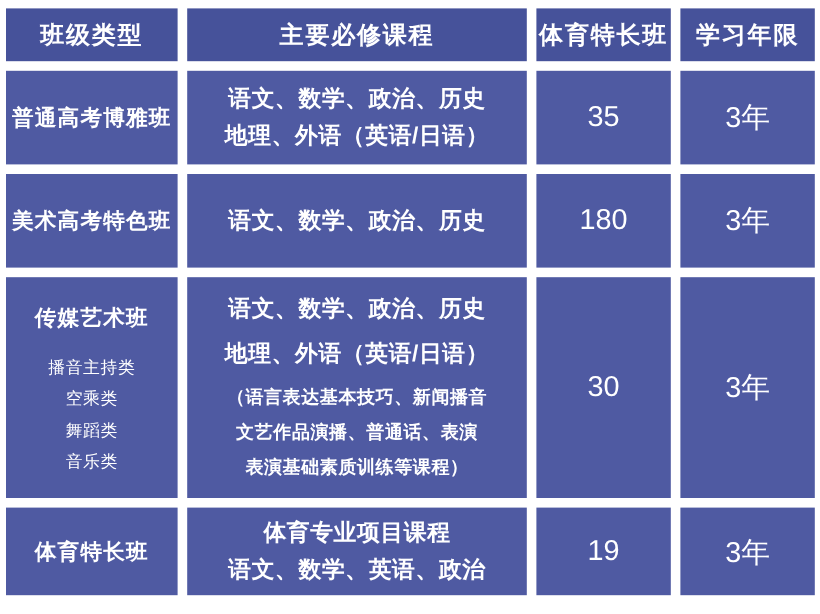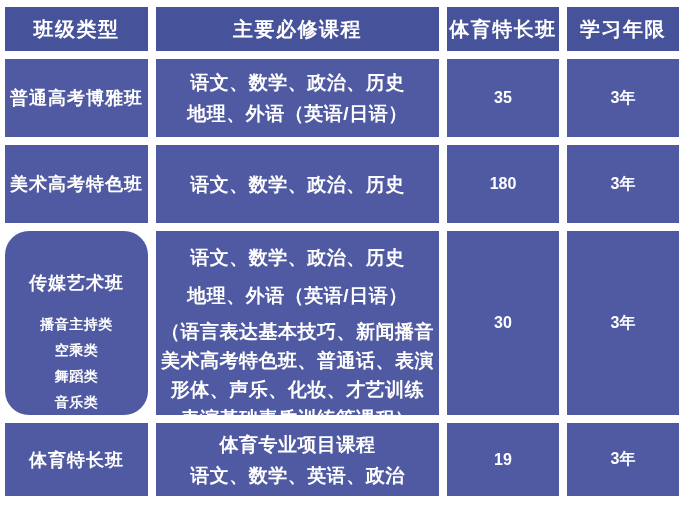--- a/index.html
+++ b/index.html
@@ -37,53 +37,52 @@
     font-weight: bold;
     letter-spacing: 1.5px;
     flex-direction: row;
   }
   .class-type {
     font-size: 18px;
     font-weight: bold;
     letter-spacing: 1px;
   }
   .cell.class-cell-tall {
-    justify-content: flex-end;
+    justify-content: flex-start;
     padding-top: 22px;
-    border-radius: 24px;
   }
   .cell.class-cell-tall .class-type { margin-bottom: 16px; }
   .subtype {
     font-size: 14px;
-    font-weight: bold;
+    font-weight: normal;
     line-height: 26px;
     letter-spacing: 0.5px;
   }
   .course-line {
     font-size: 19px;
     font-weight: bold;
     line-height: 31px;
     letter-spacing: 0.5px;
     text-align: right;
   }
   .cell.courses-tall {
     justify-content: flex-start;
     padding-top: 8px;
   }
   .cell.courses-tall .course-line { line-height: 38px; }
   .extra-line {
-    font-size: 19px;
+    font-size: 15px;
     font-weight: bold;
     line-height: 29px;
     letter-spacing: 0.5px;
   }
   .extra-block { margin-top: 2px; }
   .num, .dur {
-    font-size: 16px;
-    font-weight: bold;
+    font-size: 24px;
+    font-weight: normal;
   }
 </style>
 </head>
 <body>
 
 <div class="page">
   <div class="table">
 
     <div class="row">
       <div class="cell header">班级类型</div>
@@ -129,22 +128,21 @@
         <div class="subtype">播音主持类</div>
         <div class="subtype">空乘类</div>
         <div class="subtype">舞蹈类</div>
         <div class="subtype">音乐类</div>
       </div>
       <div class="cell courses-tall">
         <div class="course-line">语文、数学、政治、历史</div>
         <div class="course-line">地理、外语（英语/日语）</div>
         <div class="extra-block">
           <div class="extra-line">（语言表达基本技巧、新闻播音</div>
-          <div class="extra-line">美术高考特色班、普通话、表演</div>
-          <div class="extra-line">形体、声乐、化妆、才艺训练</div>
+          <div class="extra-line">文艺作品演播、普通话、表演</div>
           <div class="extra-line">表演基础素质训练等课程）</div>
         </div>
       </div>
       <div class="cell">
         <div class="num">30</div>
       </div>
       <div class="cell">
         <div class="dur">3年</div>
       </div>
     </div>

